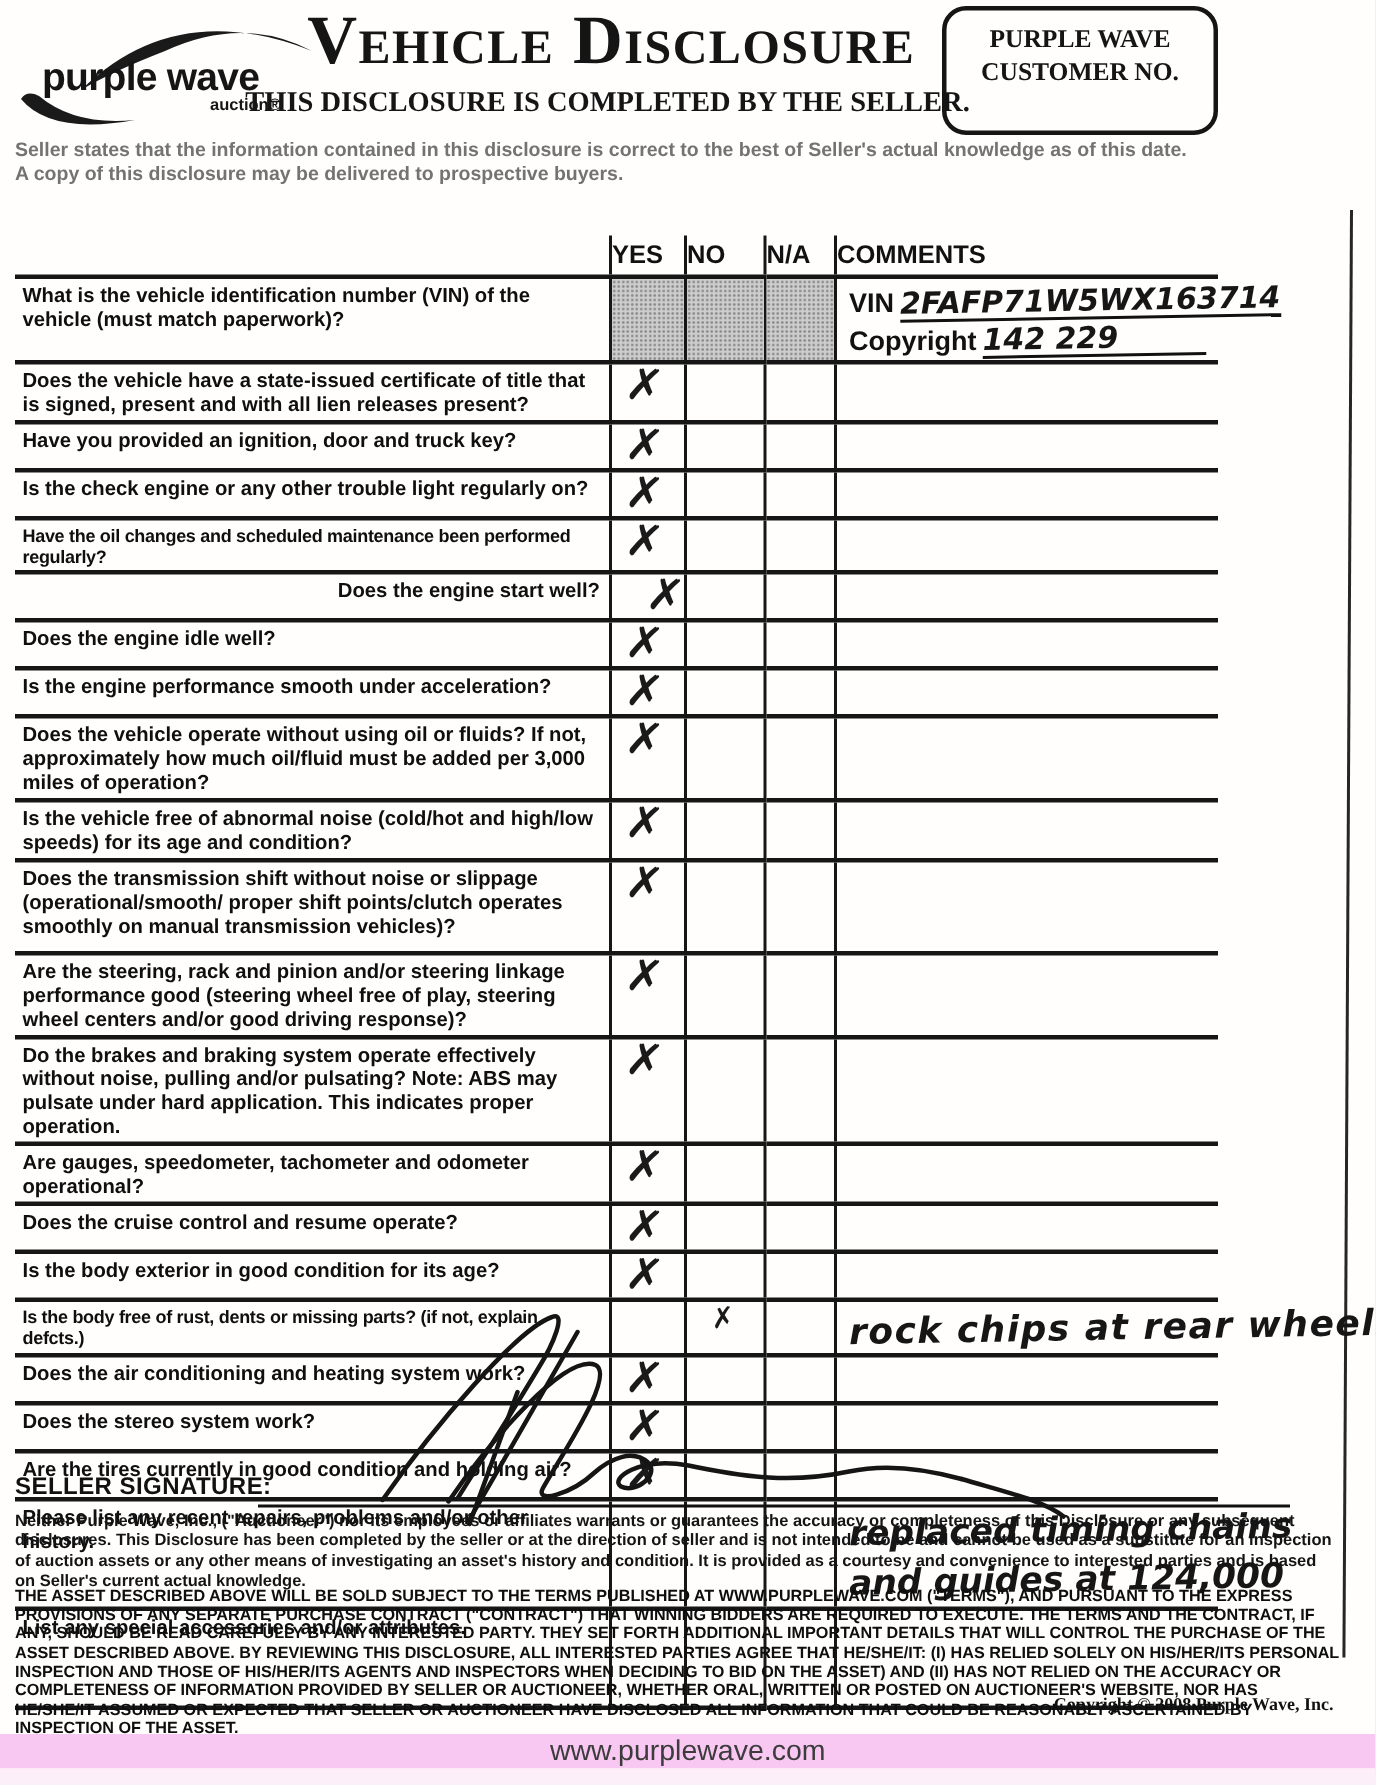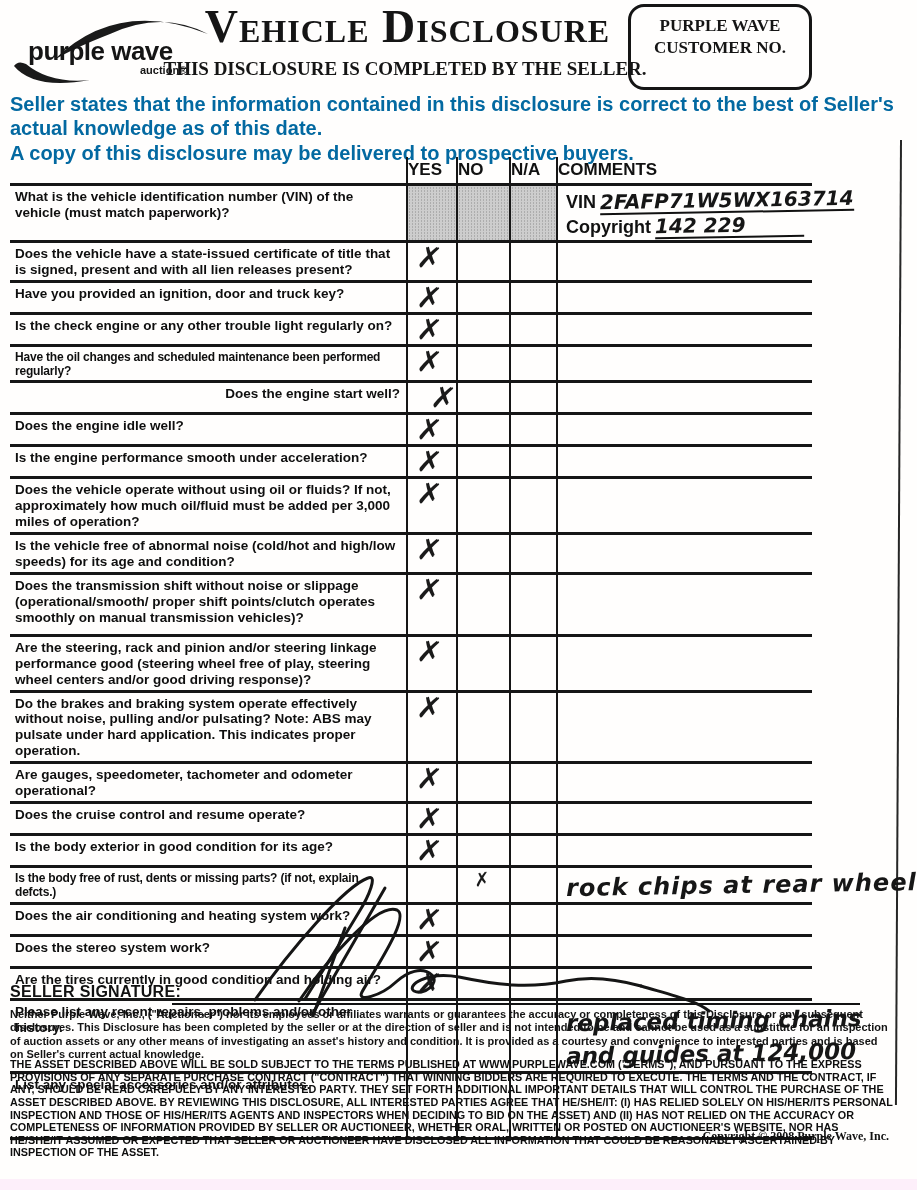--- a/index.html
+++ b/index.html
@@ -22,21 +22,21 @@
   .subtitle {
     position:absolute; left:140px; top:58px; width:530px; text-align:center;
     font-family:"Liberation Serif", serif; font-weight:bold; font-size:19px; color:#151515;
   }
   .custbox {
     position:absolute; left:628px; top:4px; width:184px; height:86px;
     border:3px solid #151515; border-radius:16px; text-align:center; padding-top:8px;
     font-family:"Liberation Serif", serif; font-weight:bold; font-size:17px; line-height:1.3; color:#151515;
   }
   
-  .intro { position:absolute; left:10px; top:92px; width:886px; font-weight:bold; font-size:20px; line-height:1.22; color:#0369a1; }
+  .intro { position:absolute; left:10px; top:92px; width:886px; font-weight:bold; font-size:13px; line-height:1.22; color:#737373; }
   .meta  { position:absolute; left:12px; top:124px; width:890px; font-weight:bold; font-size:15px; white-space:nowrap; }
   .meta .mlabel { display:inline-block; vertical-align:baseline; }
   .mval {
     display:inline-block; border-bottom:2.5px solid #111; text-align:center;
     margin:0 14px 0 4px; vertical-align:baseline; padding:0 4px 0 4px;
   }
   .hand {
     font-family:"DejaVu Sans", sans-serif; font-style:italic; font-weight:600;
     color:#161616; transform:rotate(-1deg);
   }
@@ -305,15 +305,18 @@
       <path d="M104 133 C132 92 182 34 202 42 C216 49 178 104 167 124 C161 135 186 128 201 114 C212 104 227 98 237 107 C245 115 229 128 219 123 C211 118 231 103 264 109 C302 117 333 121 371 113 C394 108 421 111 446 118"></path>
       <path d="M446 118 C480 128 502 133 514 143"></path>
       <path d="M150 60 L118 148"></path>
     </g>
   </svg>
 
   <div class="legal1">Neither Purple Wave, Inc., ("Auctioneer") nor its employees or affiliates warrants or guarantees the accuracy or completeness of this Disclosure or any subsequent disclosures.  This Disclosure has been completed by the seller or at the direction of seller and is not intended to be and cannot be used as a substitute for an inspection of auction assets or any other means of investigating an asset's history and condition.  It is provided as a courtesy and convenience to interested parties and is based on Seller's current actual knowledge.</div>
   <div class="legal2">THE ASSET DESCRIBED ABOVE WILL BE SOLD SUBJECT TO THE TERMS  PUBLISHED AT WWW.PURPLEWAVE.COM ("TERMS"), AND PURSUANT TO THE EXPRESS PROVISIONS OF ANY SEPARATE PURCHASE CONTRACT ("CONTRACT") THAT WINNING BIDDERS ARE REQUIRED TO EXECUTE.  THE TERMS AND THE CONTRACT, IF ANY, SHOULD BE READ CAREFULLY BY ANY INTERESTED PARTY.  THEY SET FORTH ADDITIONAL IMPORTANT DETAILS THAT WILL CONTROL THE PURCHASE OF THE ASSET DESCRIBED ABOVE.  BY REVIEWING THIS DISCLOSURE,  ALL INTERESTED PARTIES AGREE THAT HE/SHE/IT:  (I) HAS RELIED SOLELY ON HIS/HER/ITS PERSONAL INSPECTION AND THOSE OF HIS/HER/ITS AGENTS AND INSPECTORS WHEN DECIDING TO BID ON THE ASSET) AND (II) HAS NOT RELIED ON THE ACCURACY OR COMPLETENESS OF INFORMATION PROVIDED BY SELLER OR AUCTIONEER, WHETHER ORAL, WRITTEN OR POSTED ON AUCTIONEER'S WEBSITE, NOR HAS HE/SHE/IT ASSUMED OR EXPECTED THAT SELLER OR AUCTIONEER HAVE DISCLOSED ALL INFORMATION THAT COULD BE REASONABLY ASCERTAINED BY INSPECTION OF THE ASSET.</div>
   <div class="copyright">Copyright © 2008 Purple Wave, Inc.</div>
 
+  <div class="footer-band">
+    <span>www.purplewave.com</span>
+  </div>
   <div class="below-band"></div>
   <div class="scanline"></div>
 </div>
 
 </body></html>

